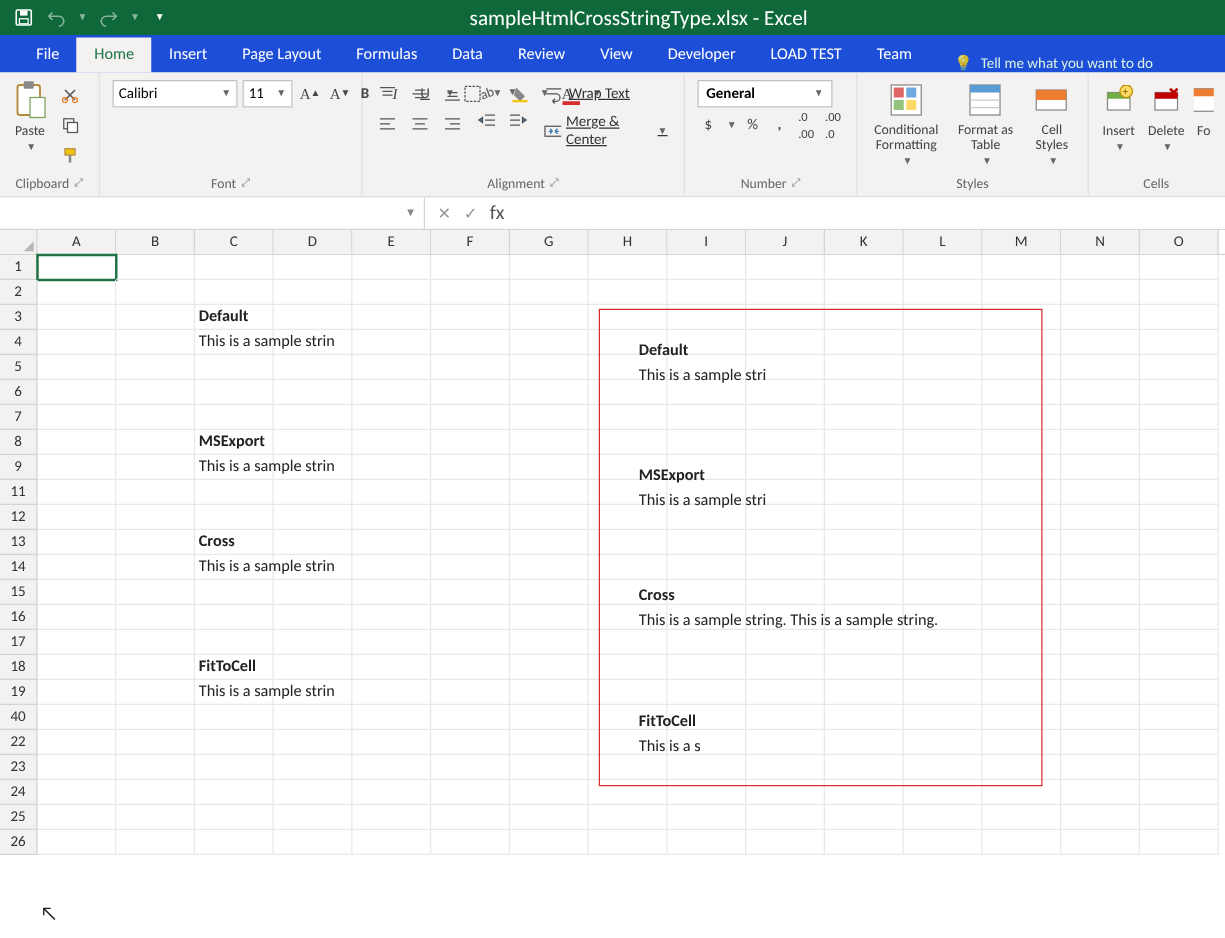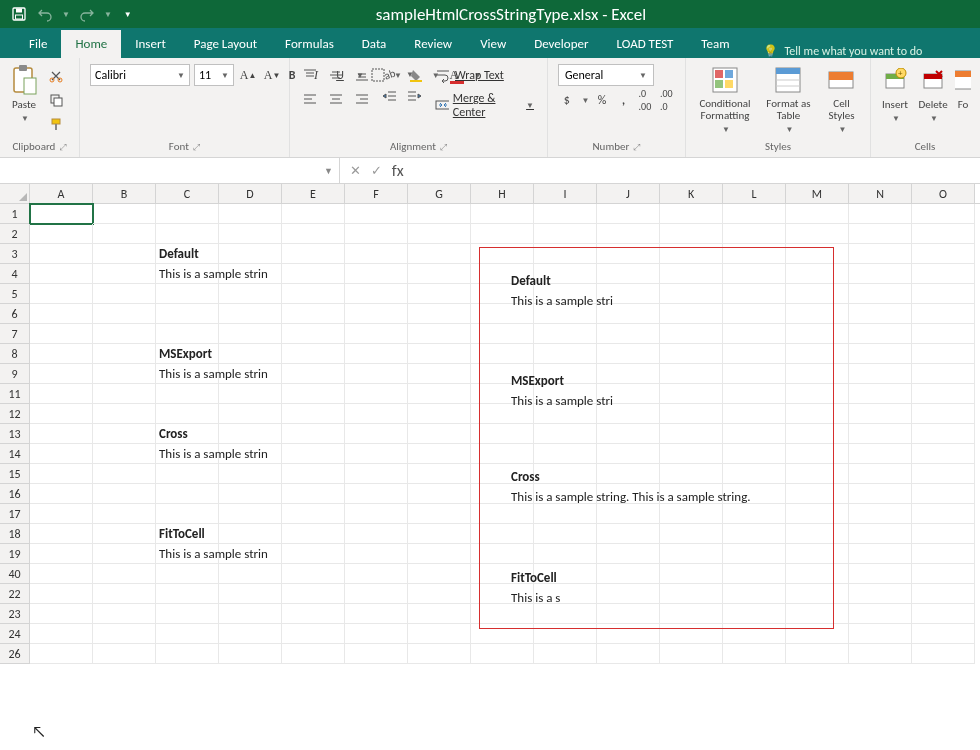--- a/index.html
+++ b/index.html
@@ -1,38 +1,38 @@
 <!DOCTYPE html>
 <html><head>
 <meta charset="utf-8">
 <style>
   * { box-sizing: border-box; margin: 0; padding: 0; font-family: "Segoe UI", Calibri, sans-serif; }
   body { background: #fff; overflow: hidden; width: 980px; height: 750px; position: relative; }
   .titlebar { background: #0e6839; height: 28px; color: #fff; display: flex; align-items: center; font-size: 12px; }
   .qat { display: flex; align-items: center; gap: 8px; padding: 0 10px; }
   .qat-ico { width: 18px; height: 18px; display:flex;align-items:center;justify-content:center; }
   .title-text { flex: 1; text-align: center; font-size: 17px; }
-  .tabs { background: #0f766e; height: 30px; display: flex; align-items: flex-end; padding-left: 15px; color: #fff; font-size: 13px; }
+  .tabs { background: #1d4ed8; height: 30px; display: flex; align-items: flex-end; padding-left: 15px; color: #fff; font-size: 13px; }
   .tab { padding: 6px 14px 7px; cursor: default; }
   .tab.active { background: #f3f2f1; color: #217346; font-weight: normal; }
   .ribbon { background: #f3f2f1; border-bottom: 1px solid #d5d5d5; height: 100px; display: flex; }
   .group { border-right: 1px solid #e1e1e1; padding: 4px 8px 2px; display:flex;flex-direction:column;justify-content:space-between; }
   .group-label { text-align: center; font-size: 11px; color: #666; padding-bottom:2px; display:flex;justify-content:center;align-items:center;gap:4px;}
   .group-body { display:flex; gap:6px; padding: 2px 0;}
   .vstack { display:flex;flex-direction:column;align-items:center;gap:2px; font-size:11px; color:#444; }
   .bigico { width:32px;height:32px;display:flex;align-items:center;justify-content:center; }
   .row{display:flex;align-items:center;gap:4px;}
   .fontbox{border:1px solid #c0c0c0;background:#fff;font-size:12px;padding:1px 4px;height:22px;display:flex;align-items:center;}
   .fontname{width:100px;justify-content:space-between;}
   .fontsize{width:40px;justify-content:space-between;}
   .smbtn{width:20px;height:20px;border:1px solid transparent;display:flex;align-items:center;justify-content:center;font-size:12px;color:#444;}
   .algrid{display:grid;grid-template-columns:repeat(3,24px);grid-template-rows:22px 22px;gap:2px;}
   .albtn{border:1px solid transparent;display:flex;align-items:center;justify-content:center;}
   .mergerow{display:flex;align-items:center;gap:4px;border:1px solid transparent;padding:2px 4px;font-size:12px;color:#333;text-decoration:underline;}
-  .numfmt{border:1px solid #c0c0c0;background:#fff;width:96px;height:22px;font-size:12px;padding:0 6px;display:flex;align-items:center;justify-content:space-between;}
+  .numfmt{border:1px solid #c0c0c0;background:#fff;width:108px;height:22px;font-size:12px;padding:0 6px;display:flex;align-items:center;justify-content:space-between;font-weight:bold;}
   .corner-exp{font-size:9px;color:#888;}
 
   .formulabar{height:26px;border-bottom:1px solid #d5d5d5;display:flex;align-items:center;background:#fff;}
   .namebox{width:340px;border-right:1px solid #d5d5d5;height:100%;display:flex;align-items:center;padding:0 6px;font-size:12.5px;position:relative;}
   .namebox input{border:none;outline:none;width:100%;font-size:12.5px;}
   .nb-dd{position:absolute;right:6px;color:#888;font-size:9px;}
   .fx-area{display:flex;align-items:center;gap:10px;padding:0 10px;color:#999;}
   .fx-area .fxbtn{font-size:13px;}
   .fx-area .fx{color:#555;}
 
@@ -838,20 +838,38 @@
         <div class="cell"></div>
         <div class="cell"></div>
         <div class="cell"></div>
         <div class="cell"></div>
         <div class="cell"></div>
         <div class="cell"></div>
         <div class="cell"></div>
         <div class="cell"></div>
       </div>
       <div class="rw">
+        <div class="rh">25</div>
+        <div class="cell"></div>
+        <div class="cell"></div>
+        <div class="cell"></div>
+        <div class="cell"></div>
+        <div class="cell"></div>
+        <div class="cell"></div>
+        <div class="cell"></div>
+        <div class="cell"></div>
+        <div class="cell"></div>
+        <div class="cell"></div>
+        <div class="cell"></div>
+        <div class="cell"></div>
+        <div class="cell"></div>
+        <div class="cell"></div>
+        <div class="cell"></div>
+      </div>
+      <div class="rw">
         <div class="rh">26</div>
         <div class="cell"></div>
         <div class="cell"></div>
         <div class="cell"></div>
         <div class="cell"></div>
         <div class="cell"></div>
         <div class="cell"></div>
         <div class="cell"></div>
         <div class="cell"></div>
         <div class="cell"></div>

